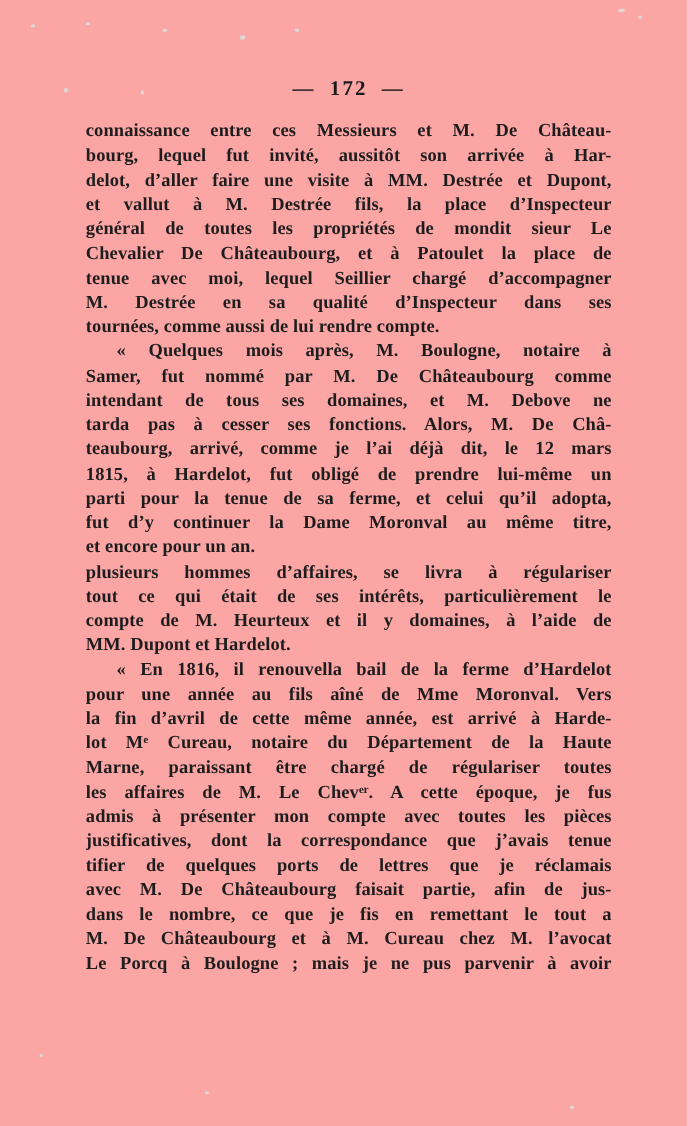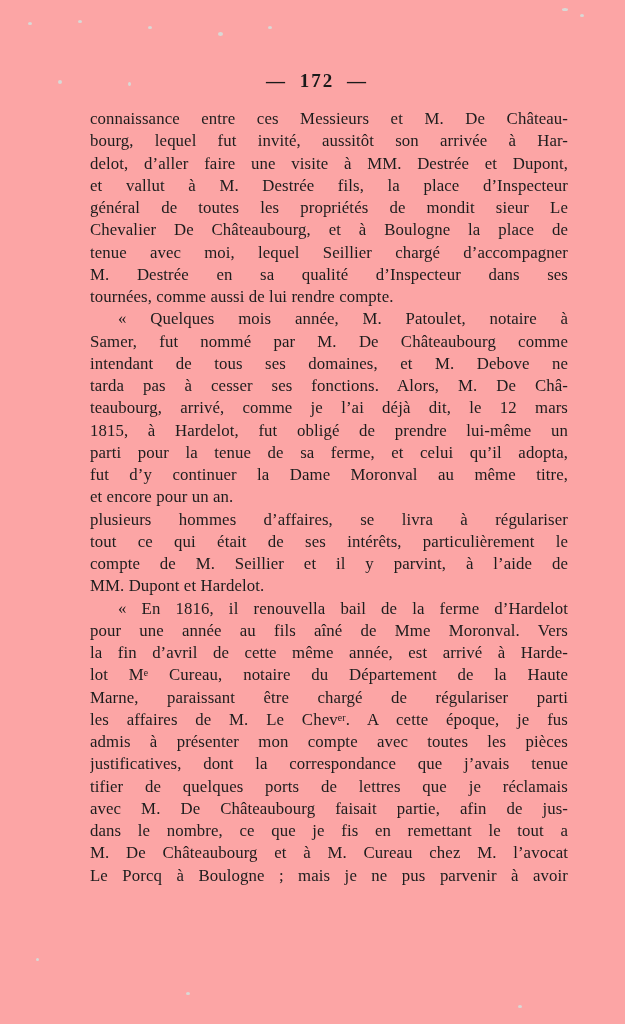--- a/index.html
+++ b/index.html
@@ -27,23 +27,22 @@
     letter-spacing: 2px;
     word-spacing: 6px;
     color: #1a1a1a;
   }
   .text-block {
     position: absolute;
     top: 108px;
     left: 78px;
     width: 478px;
     font-size: 16.8px;
-    font-weight: normal;
+    font-weight: bold;
     letter-spacing: 0.1px;
-    margin-left: 12px;
   }
   .line {
     height: 22.25px;
     line-height: 22.25px;
     text-align: justify;
     text-align-last: justify;
     overflow: hidden;
     white-space: normal;
   }
   .line.indent {
@@ -77,42 +76,42 @@
   <span class="speckle" style="left:518px; top:1005px;width:4px; height:3px;"></span>
 
   <div class="header">— 172 —</div>
 
   <div class="text-block">
       <div class="line">connaissance entre ces Messieurs et M. De Château-</div>
       <div class="line">bourg, lequel fut invité, aussitôt son arrivée à Har-</div>
       <div class="line">delot, d’aller faire une visite à MM. Destrée et Dupont,</div>
       <div class="line">et vallut à M. Destrée fils, la place d’Inspecteur</div>
       <div class="line">général de toutes les propriétés de mondit sieur Le</div>
-      <div class="line">Chevalier De Châteaubourg, et à Boulogne la place de</div>
+      <div class="line">Chevalier De Châteaubourg, et à Patoulet la place de</div>
       <div class="line">tenue avec moi, lequel Seillier chargé d’accompagner</div>
       <div class="line">M. Destrée en sa qualité d’Inspecteur dans ses</div>
       <div class="line para-end">tournées, comme aussi de lui rendre compte.</div>
-      <div class="line indent">« Quelques mois année, M. Patoulet, notaire à</div>
+      <div class="line indent">« Quelques mois après, M. Boulogne, notaire à</div>
       <div class="line">Samer, fut nommé par M. De Châteaubourg comme</div>
       <div class="line">intendant de tous ses domaines, et M. Debove ne</div>
       <div class="line">tarda pas à cesser ses fonctions. Alors, M. De Châ-</div>
       <div class="line">teaubourg, arrivé, comme je l’ai déjà dit, le 12 mars</div>
       <div class="line">1815, à Hardelot, fut obligé de prendre lui-même un</div>
       <div class="line">parti pour la tenue de sa ferme, et celui qu’il adopta,</div>
       <div class="line">fut d’y continuer la Dame Moronval au même titre,</div>
       <div class="line para-end">et encore pour un an.</div>
       <div class="line">plusieurs hommes d’affaires, se livra à régulariser</div>
       <div class="line">tout ce qui était de ses intérêts, particulièrement le</div>
-      <div class="line">compte de M. Seillier et il y parvint, à l’aide de</div>
+      <div class="line">compte de M. Heurteux et il y domaines, à l’aide de</div>
       <div class="line para-end">MM. Dupont et Hardelot.</div>
       <div class="line indent">« En 1816, il renouvella bail de la ferme d’Hardelot</div>
       <div class="line">pour une année au fils aîné de Mme Moronval. Vers</div>
       <div class="line">la fin d’avril de cette même année, est arrivé à Harde-</div>
       <div class="line">lot Mᵉ Cureau, notaire du Département de la Haute</div>
-      <div class="line">Marne, paraissant être chargé de régulariser parti</div>
+      <div class="line">Marne, paraissant être chargé de régulariser toutes</div>
       <div class="line">les affaires de M. Le Chevᵉʳ. A cette époque, je fus</div>
       <div class="line">admis à présenter mon compte avec toutes les pièces</div>
       <div class="line">justificatives, dont la correspondance que j’avais tenue</div>
       <div class="line">tifier de quelques ports de lettres que je réclamais</div>
       <div class="line">avec M. De Châteaubourg faisait partie, afin de jus-</div>
       <div class="line">dans le nombre, ce que je fis en remettant le tout a</div>
       <div class="line">M. De Châteaubourg et à M. Cureau chez M. l’avocat</div>
       <div class="line">Le Porcq à Boulogne ; mais je ne pus parvenir à avoir</div>
     </div>
 

